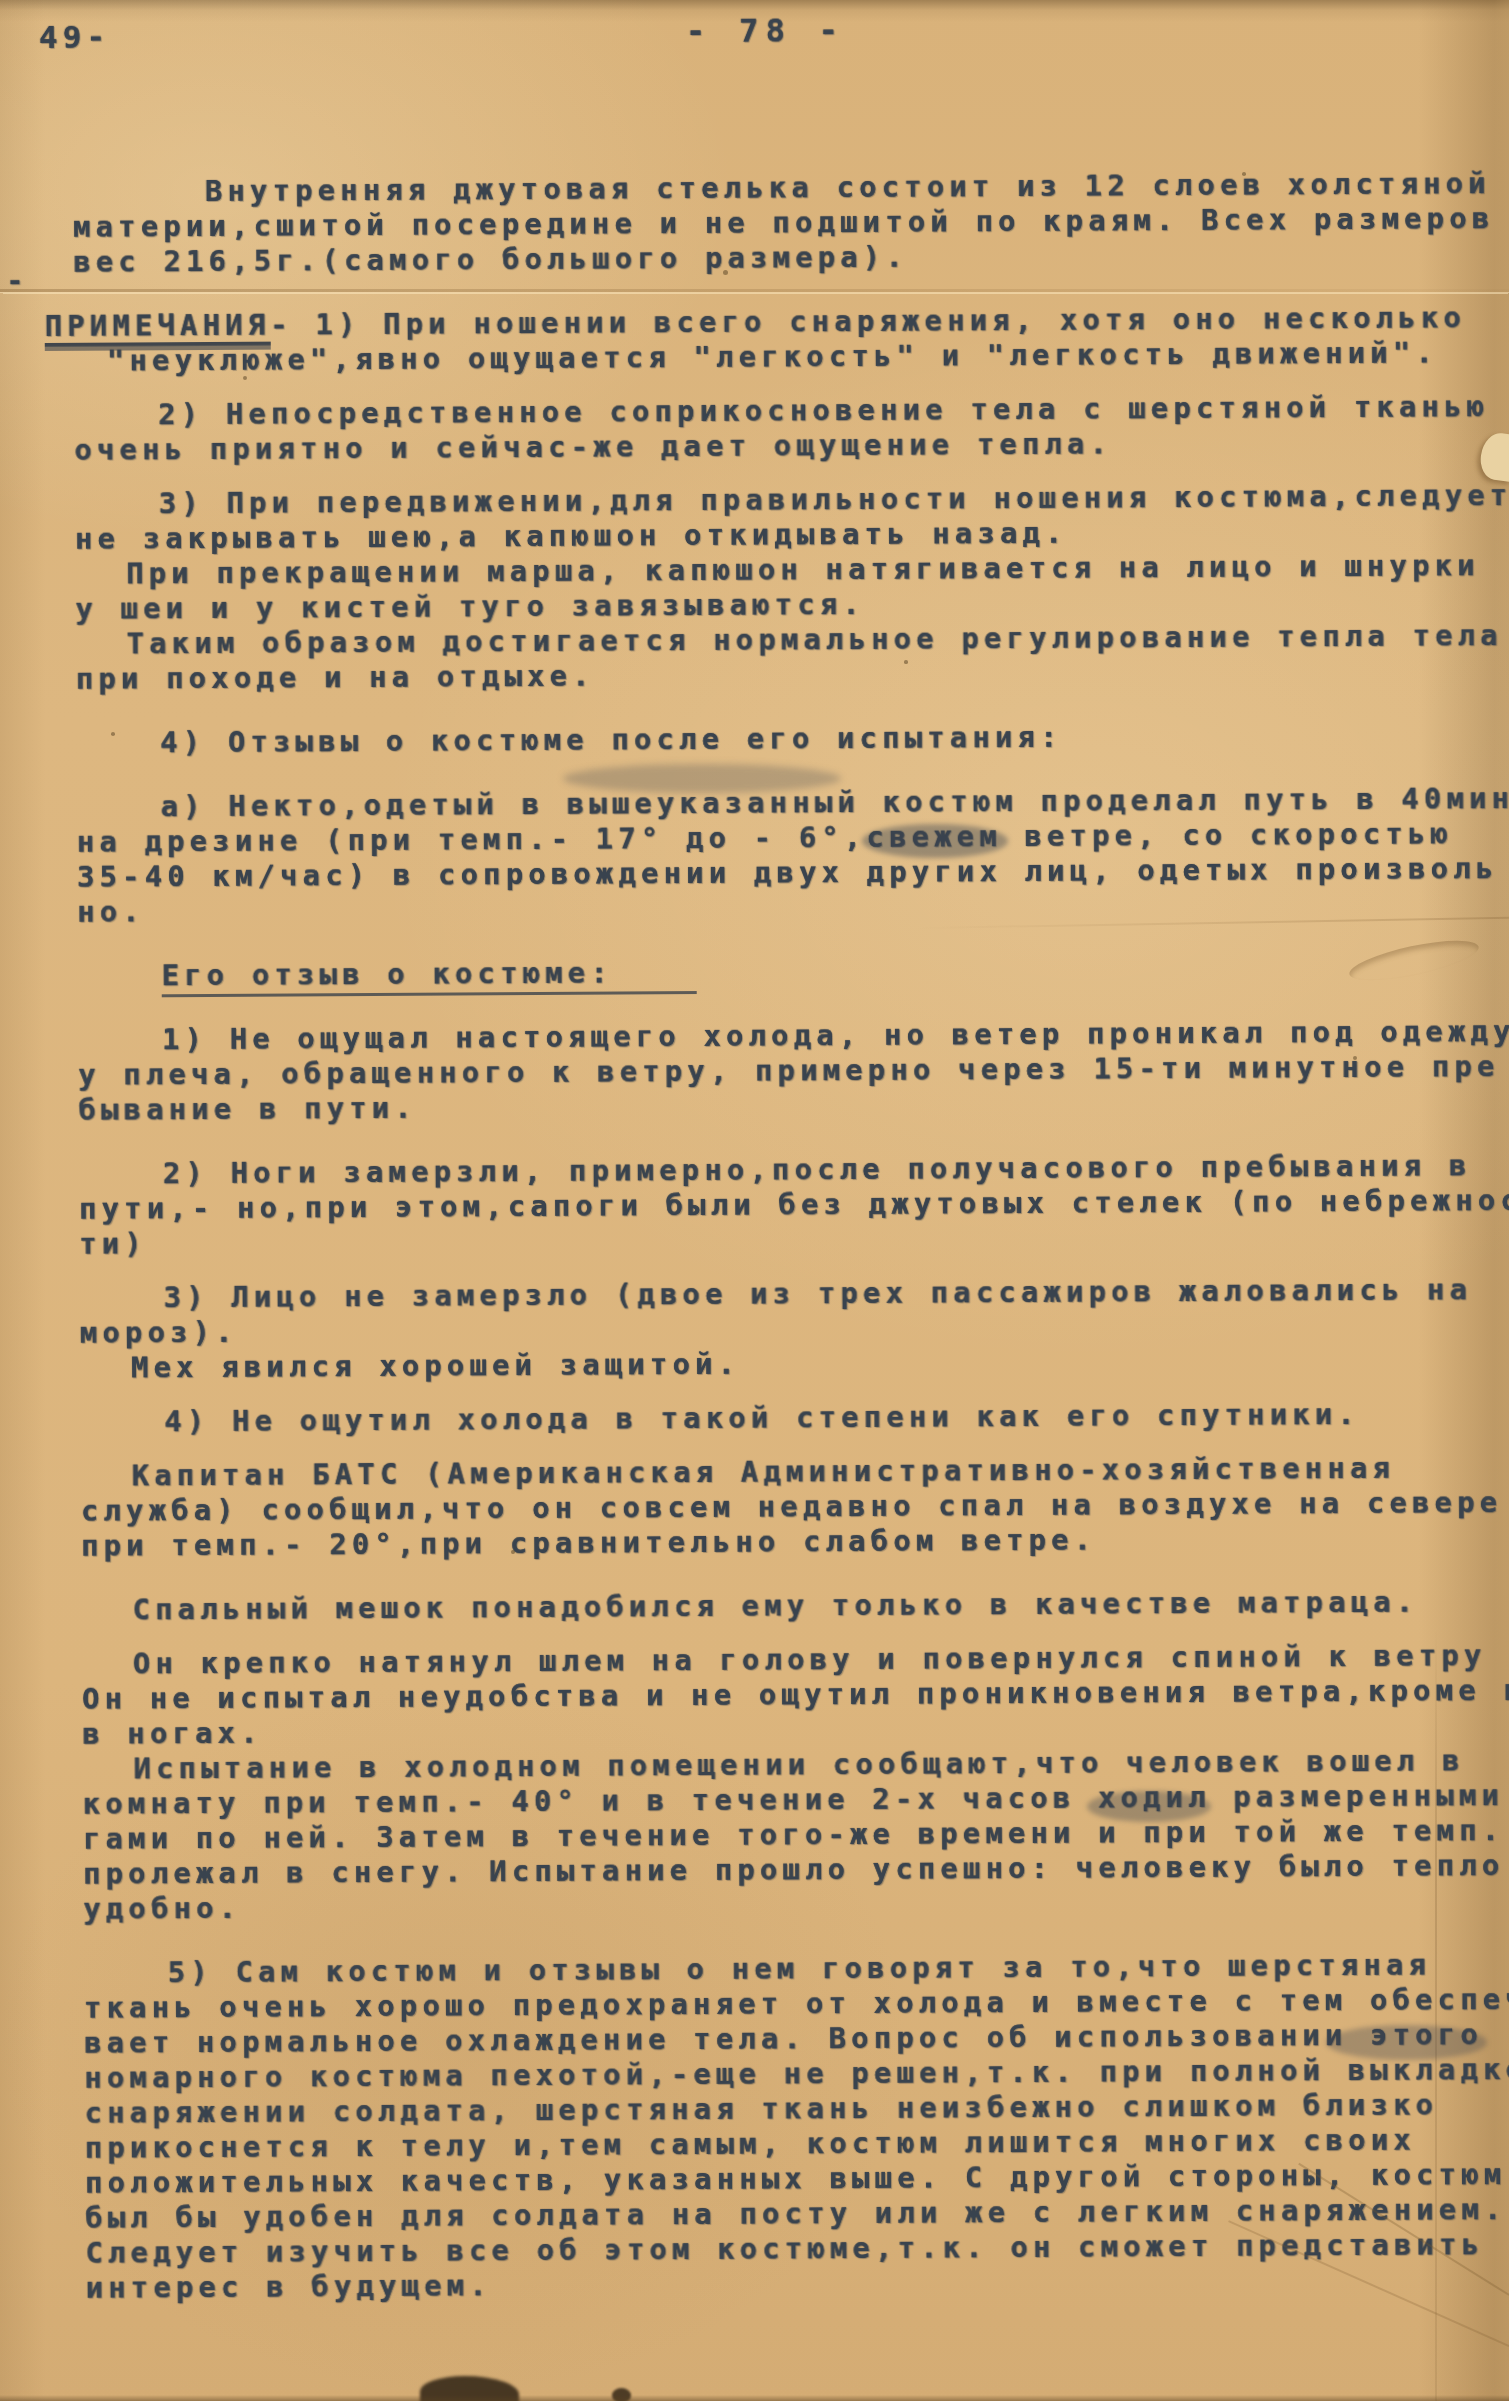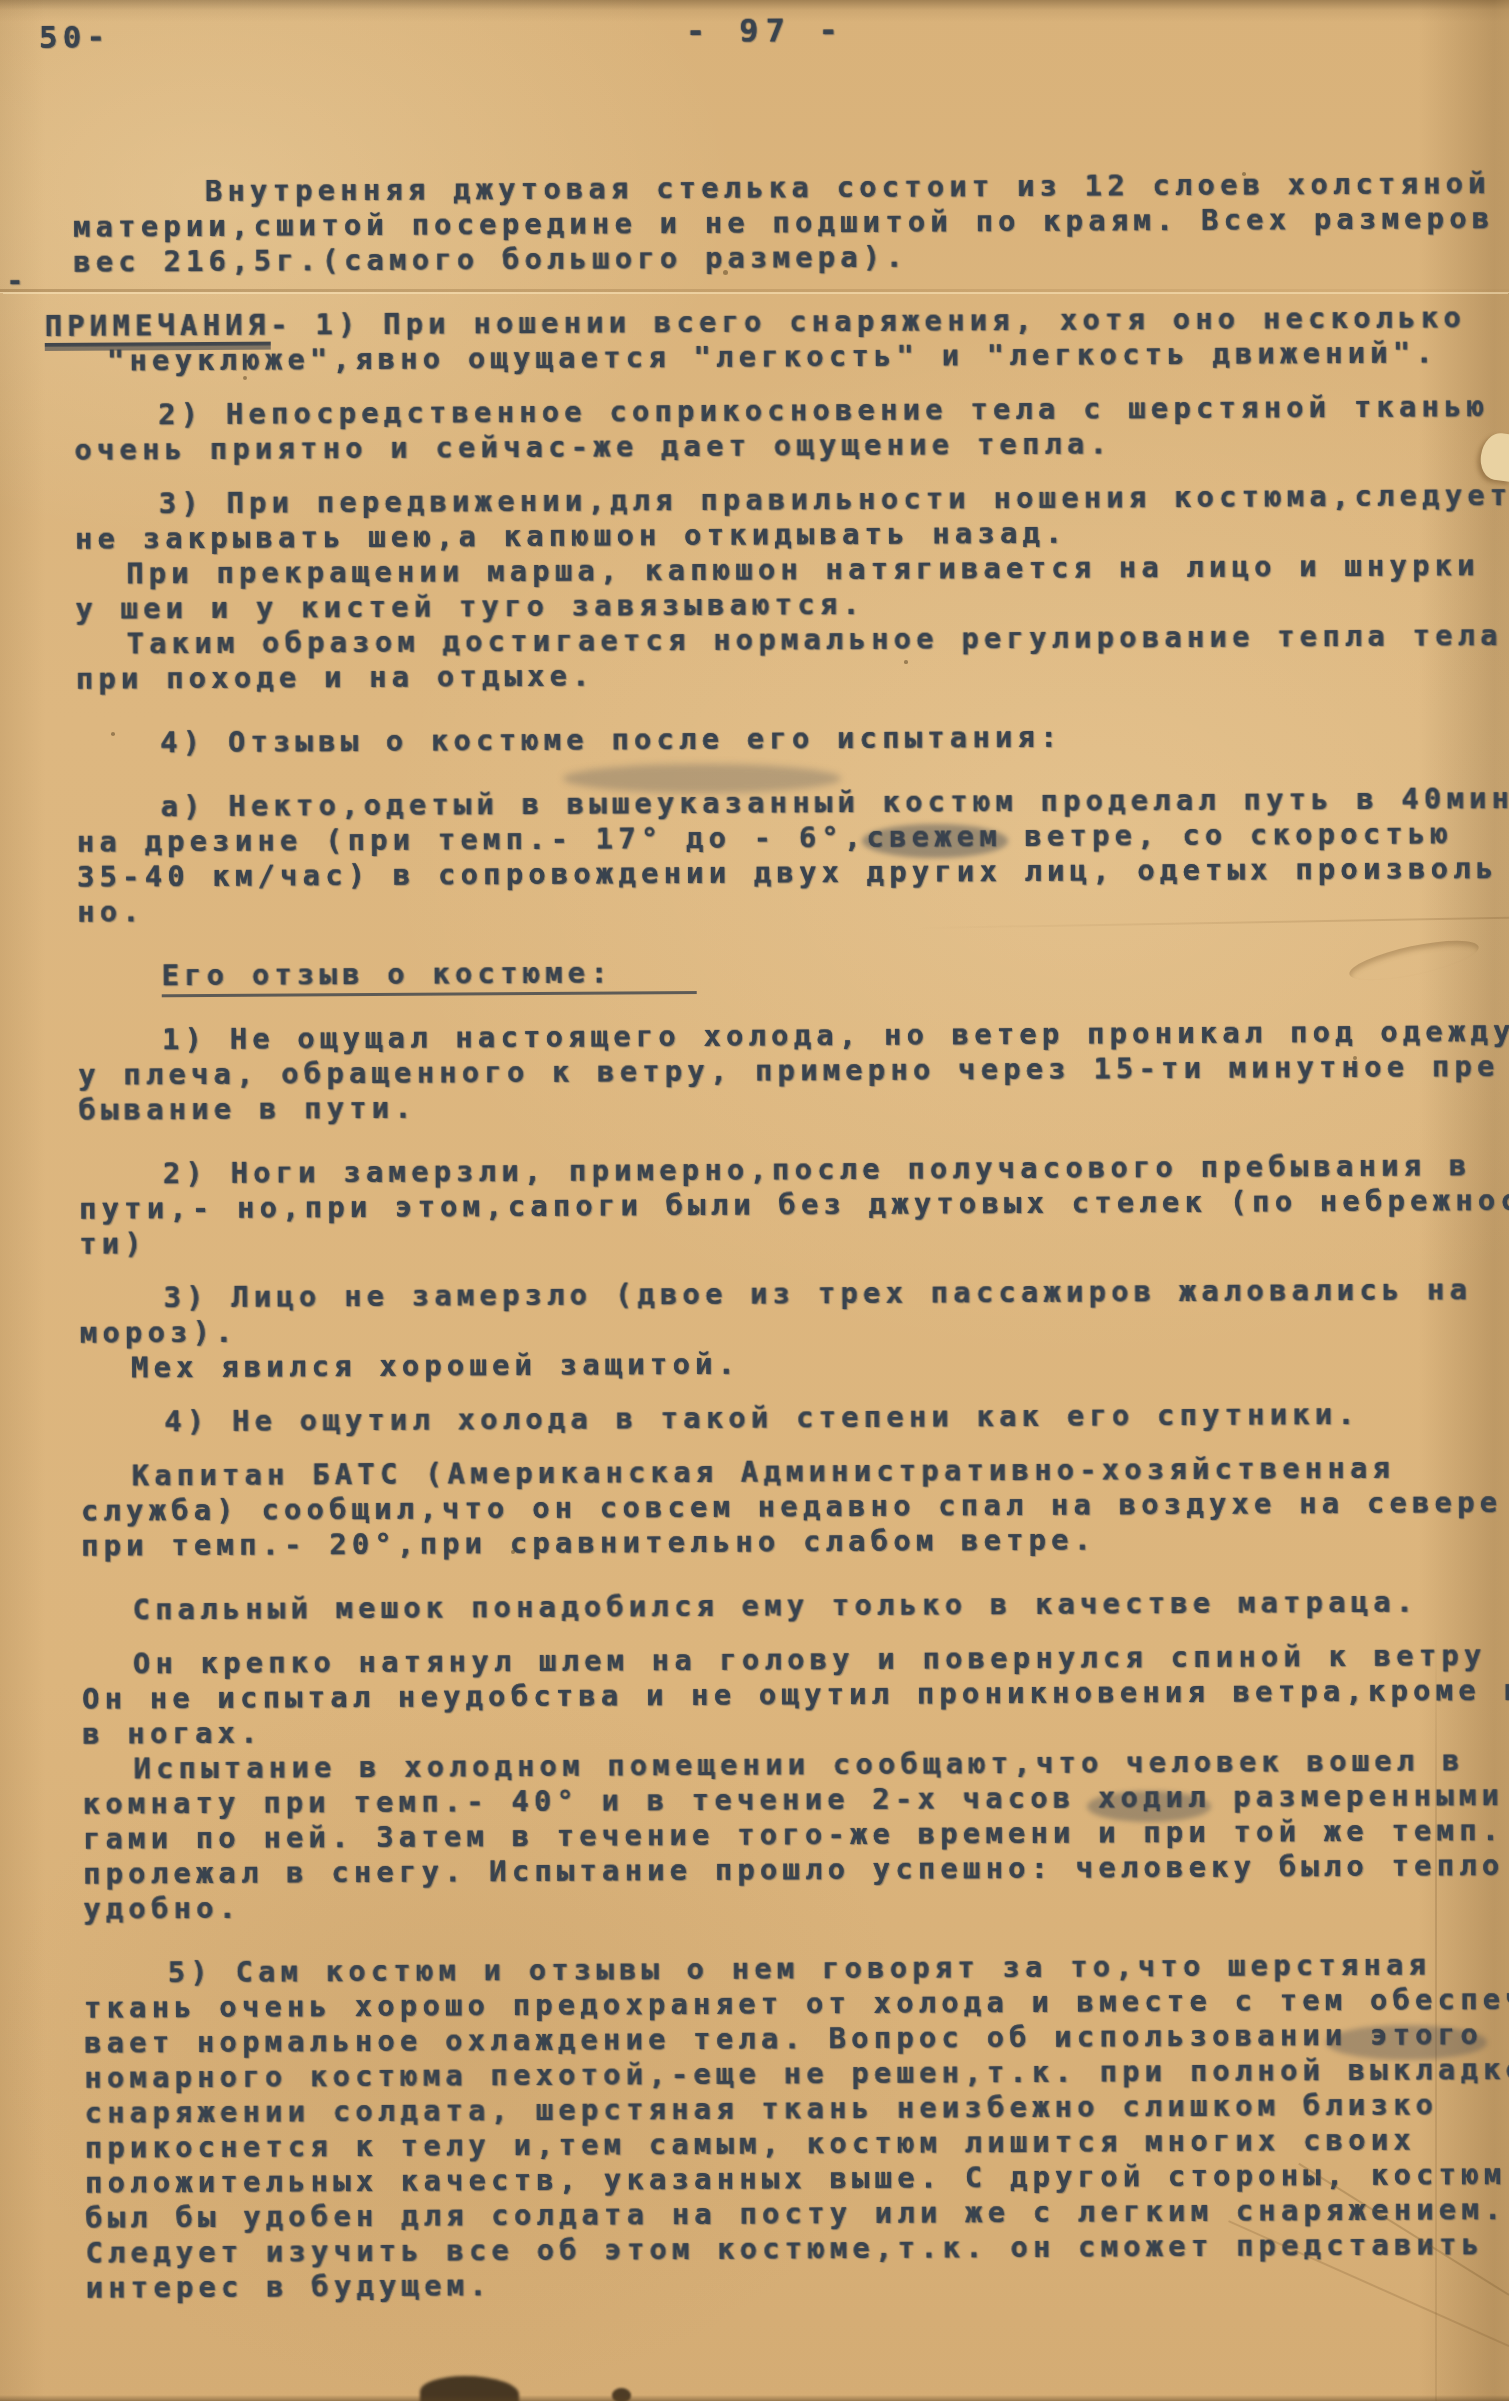--- a/index.html
+++ b/index.html
@@ -67,22 +67,22 @@
   .s5{left:1353px;top:1056px;width:4.4px;height:4.4px;}
   .s6{left:511px;top:1550px;width:3.7px;height:4.4px;}
   .s7{left:1242px;top:172px;width:4.4px;height:3.7px;}
 </style>
 </head>
 <body>
 
 <div class="page">
 
   <div class="content">
-    <div class="pg-left">50-</div>
-    <div class="pg-center">- 97 -</div>
+    <div class="pg-left">49-</div>
+    <div class="pg-center">- 78 -</div>
     <div class="margin-dash">-</div>
 
     <div class="body-text">
       <div class="ln i1">Внутренняя джутовая стелька состоит из 12 слоев холстяной</div>
       <div class="ln">материи,сшитой посередине и не подшитой по краям. Всех размеров</div>
       <div class="ln">вес 216,5г.(самого большого размера).</div>
       <div class="ln neg gap2"><span class="prim">ПРИМЕЧАНИЯ</span><span>- 1) При ношении всего снаряжения, хотя оно несколько</span></div>
       <div class="ln i4">"неуклюже",явно ощущается "легкость" и "легкость движений".</div>
       <div class="ln i2 gap">2) Непосредственное соприкосновение тела с шерстяной тканью</div>
       <div class="ln">очень приятно и сейчас-же дает ощущение тепла.</div>

